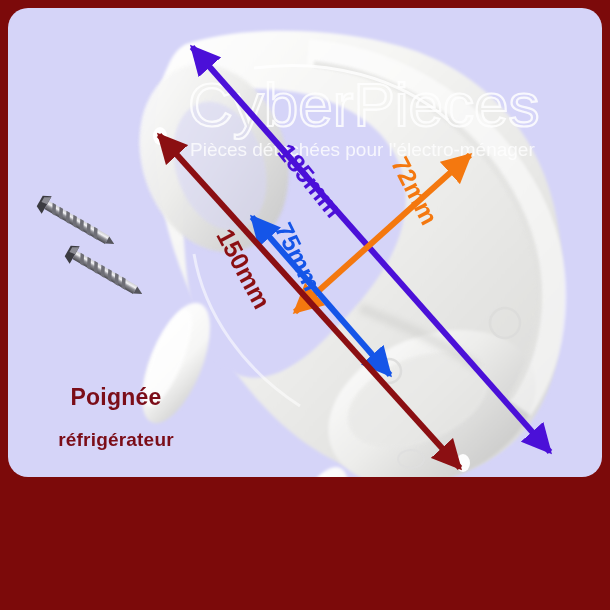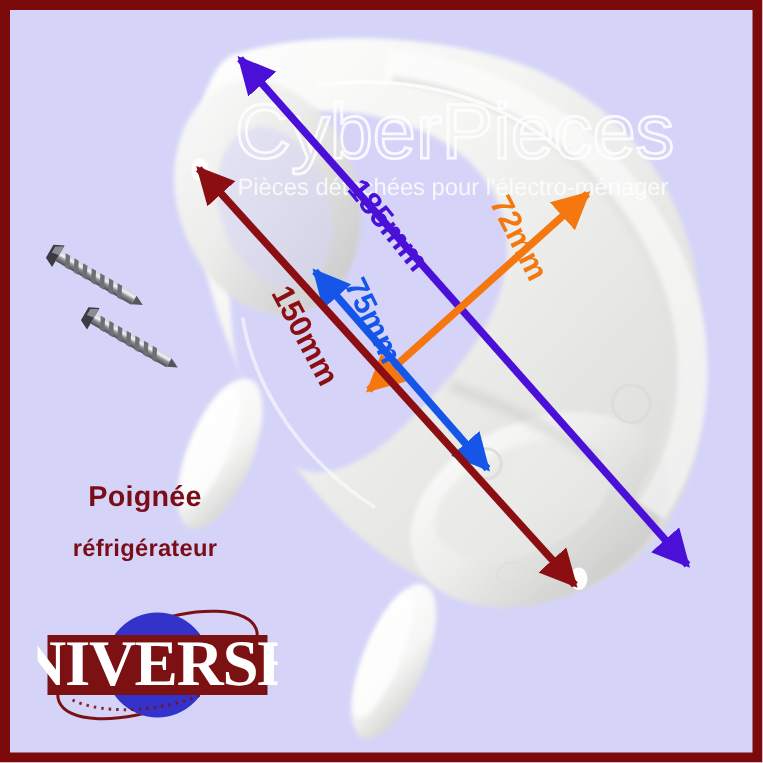--- a/index.html
+++ b/index.html
@@ -8,23 +8,24 @@
   #shot{
     position:relative;
     width:610px;height:610px;
     box-sizing:border-box;
     background:#7c0a0a;
     overflow:hidden;
   }
   #canvas{
     position:absolute;
     left:8px;top:8px;
-    width:594px;height:594px;
+    width:594px;height:469px;
     background:#d5d4f8;
     overflow:hidden;
+    border-radius:20px;
   }
 
   .svg-layer{position:absolute;left:0;top:0;width:594px;height:594px;}
 
   
   .caption{
     position:absolute;
     left:0; width:216px;
     text-align:center;
     color:#7b0d18;

